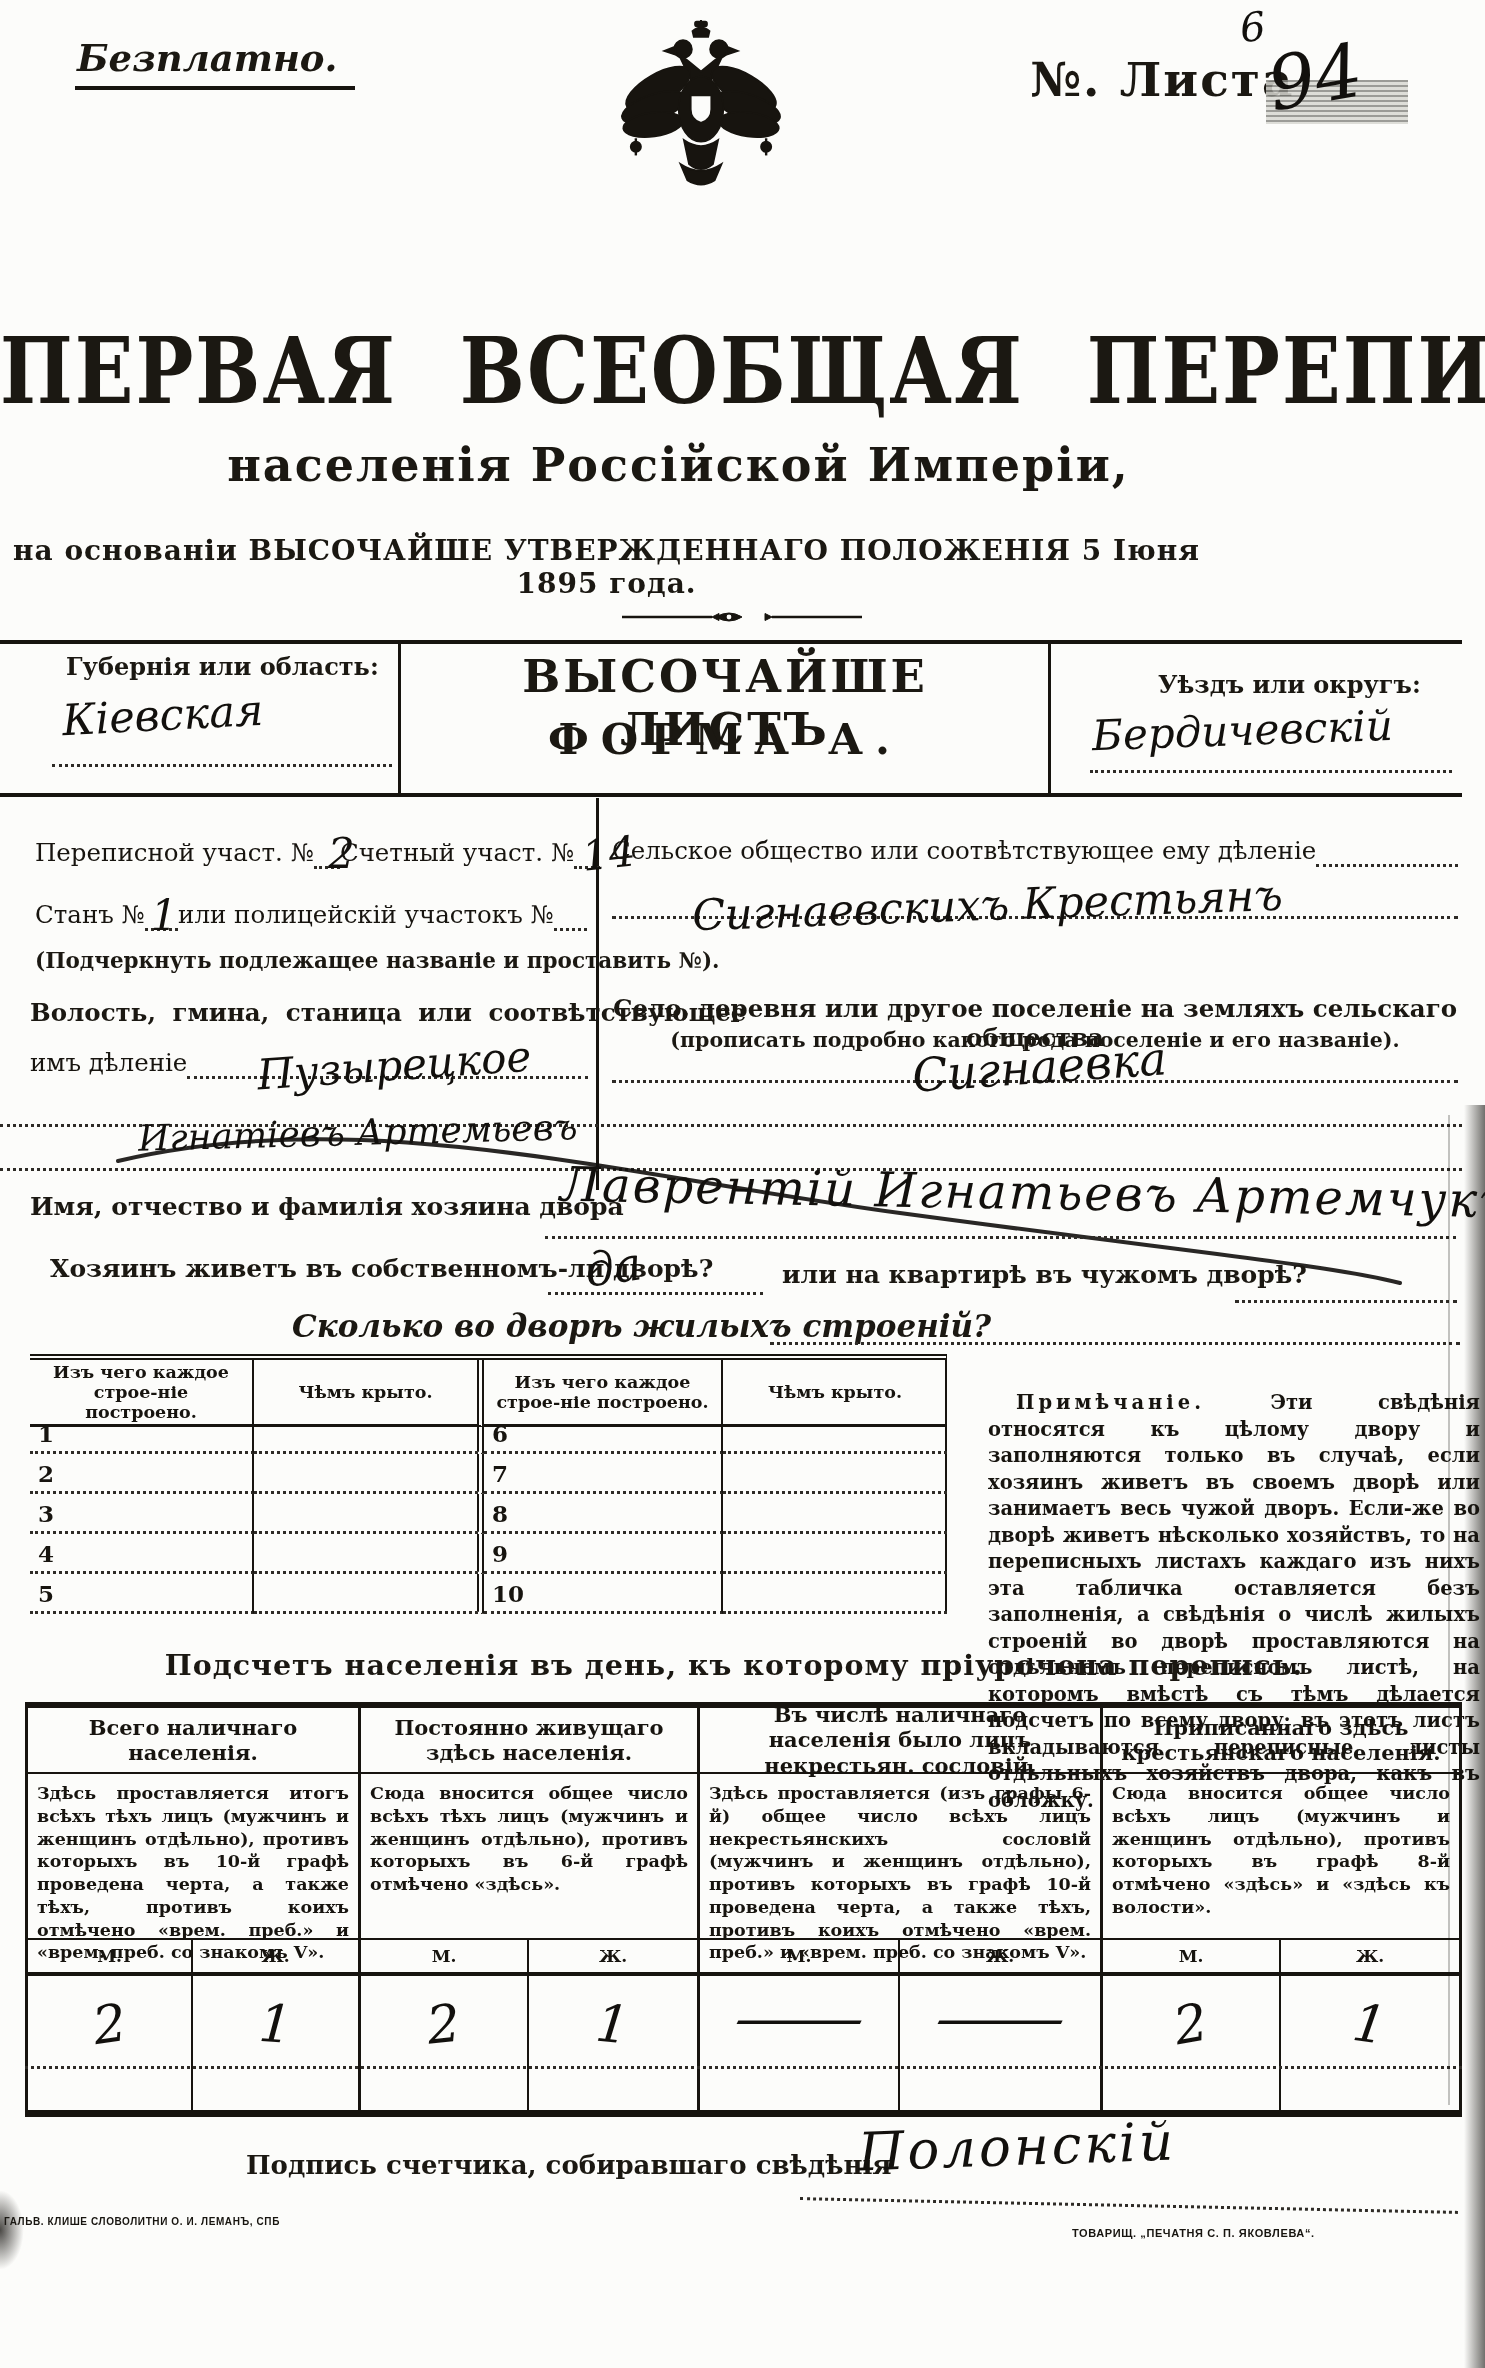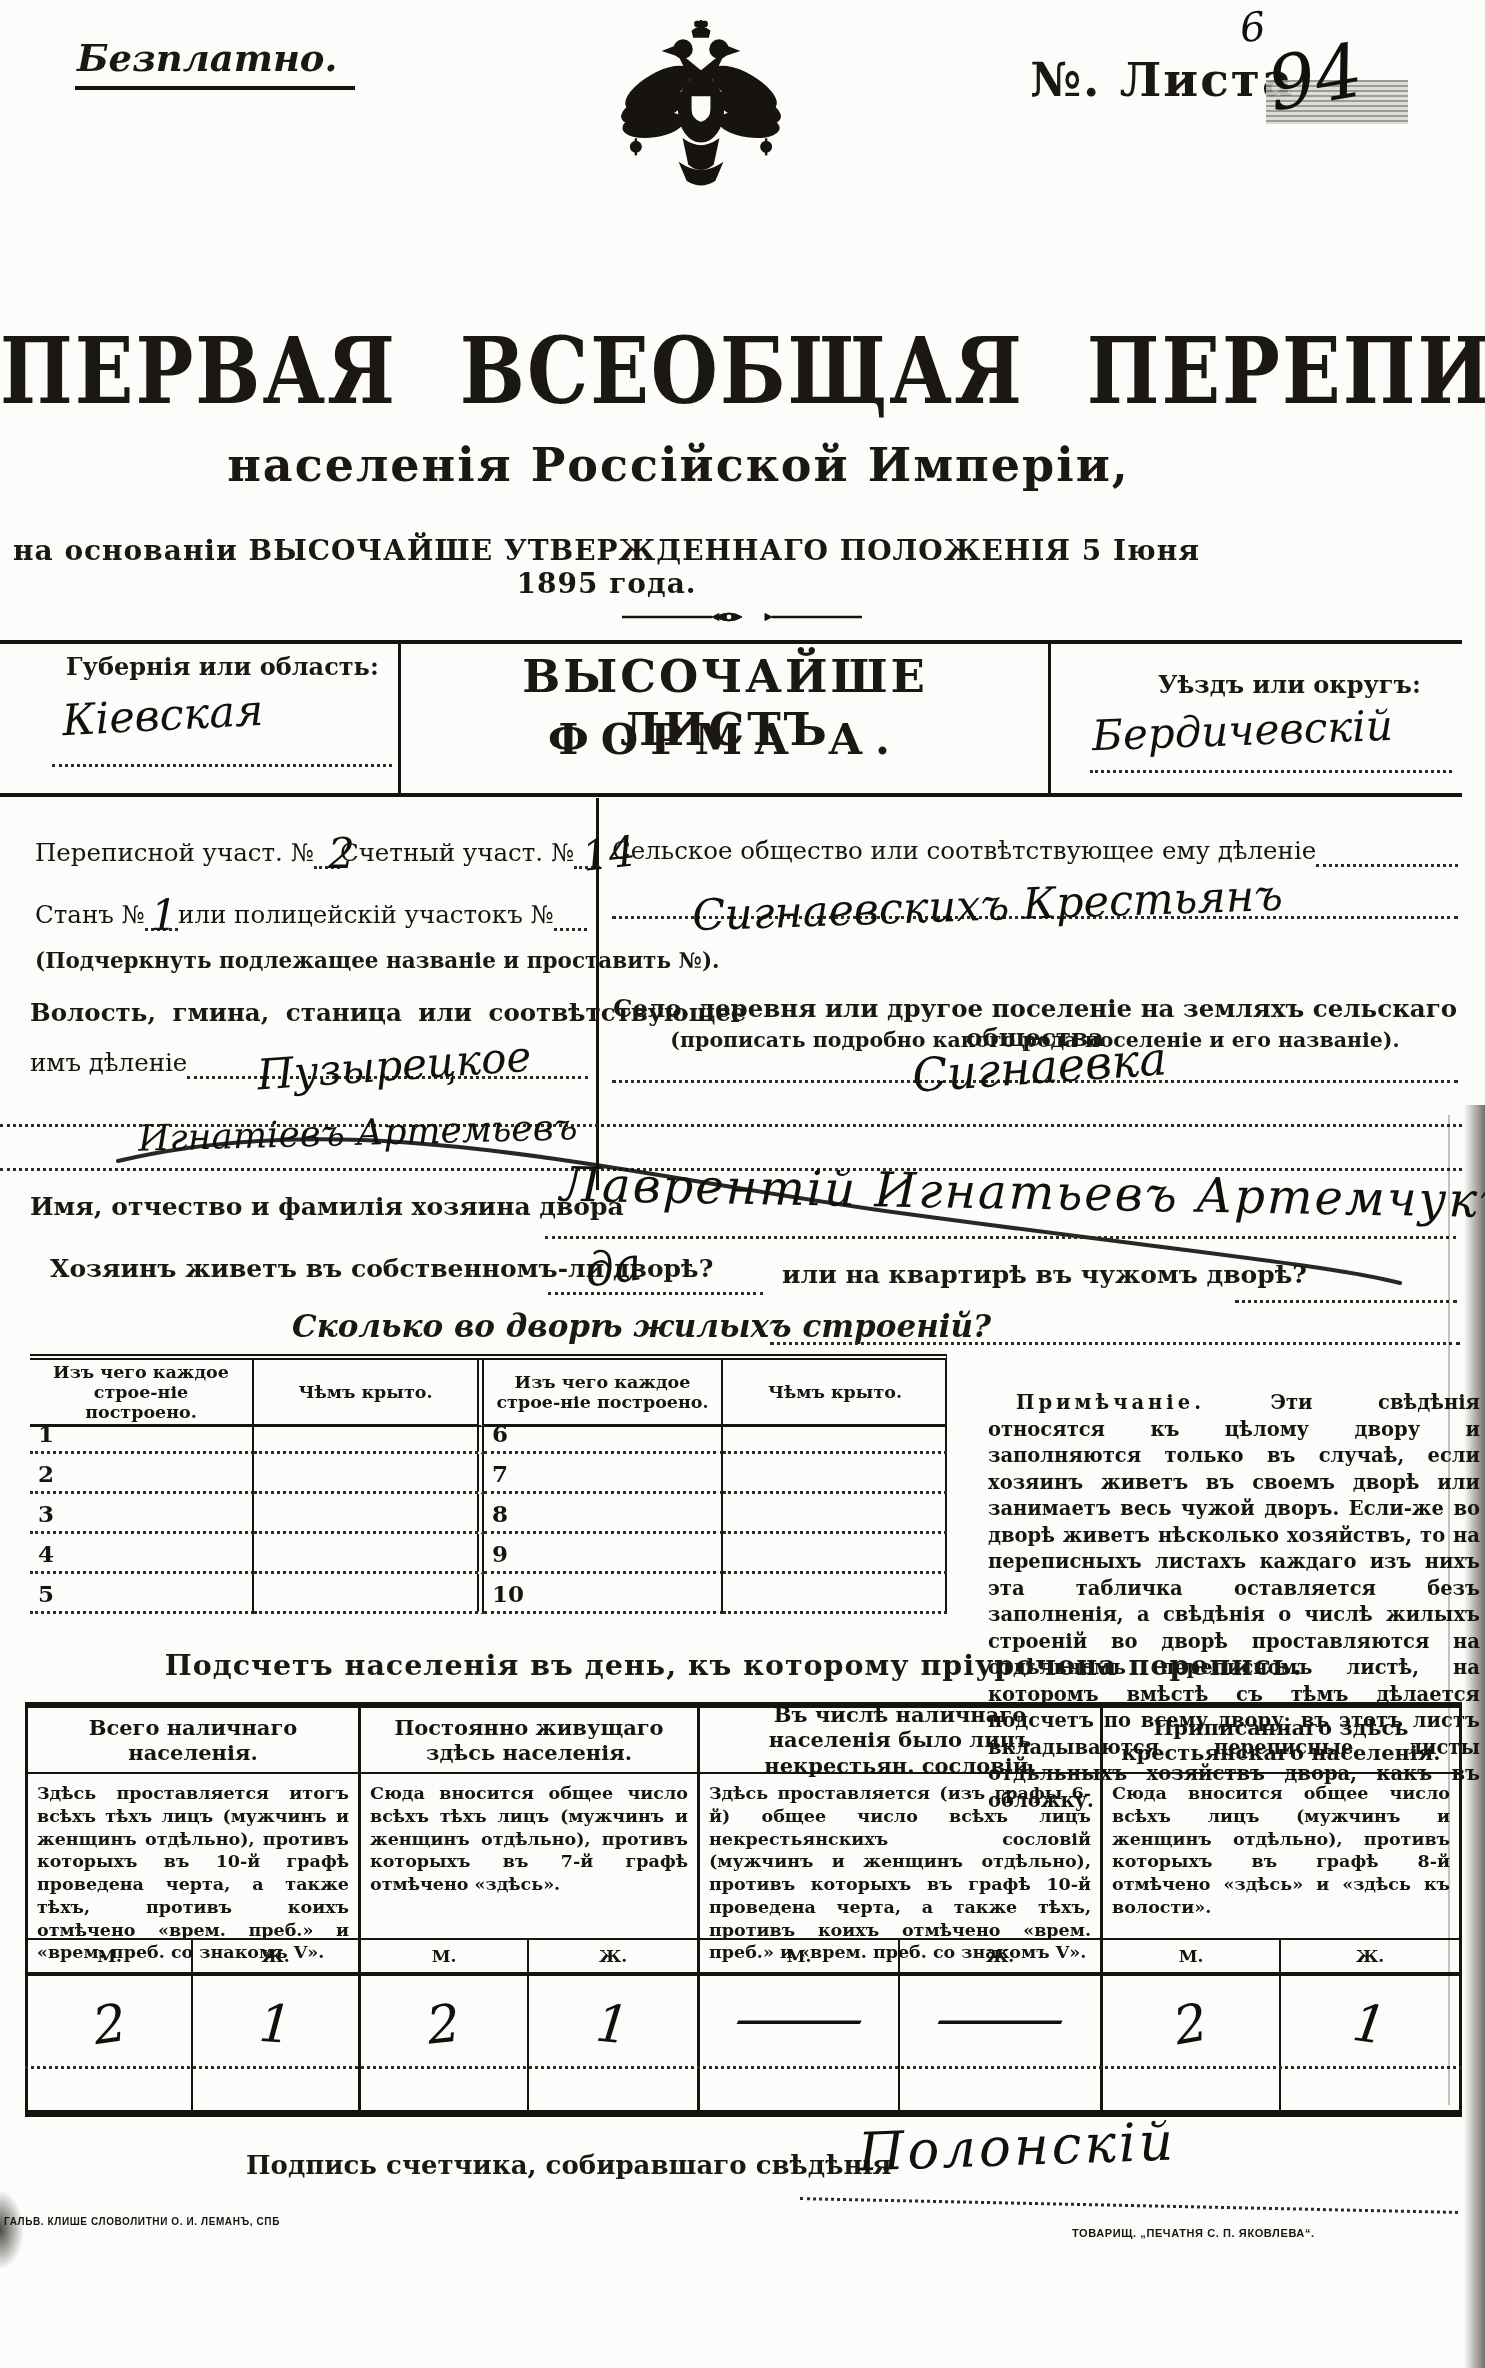--- a/index.html
+++ b/index.html
@@ -332,21 +332,21 @@
           </div>
       </div>
       <div class="c-sub c-blank">
           <div></div>
           <div></div>
         </div>
     </div>
 
     <div class="c-group">
       <div class="c-head">Постоянно живущаго здѣсь населенія.</div>
-      <div class="c-desc">Сюда вносится общее число всѣхъ тѣхъ лицъ (мужчинъ и женщинъ отдѣльно), противъ которыхъ въ 7-й графѣ отмѣчено «здѣсь».</div>
+      <div class="c-desc">Сюда вносится общее число всѣхъ тѣхъ лицъ (мужчинъ и женщинъ отдѣльно), противъ которыхъ въ 6-й графѣ отмѣчено «здѣсь».</div>
       <div class="c-sub c-mzh">
         <div>М.</div>
         <div>Ж.</div>
       </div>
       <div class="c-sub c-val">
         <div>
             <span class="hw" style="transform:rotate(-6deg);">2</span>
           </div>
         <div>
             <span class="hw" style="transform:rotate(6deg);">1</span>

